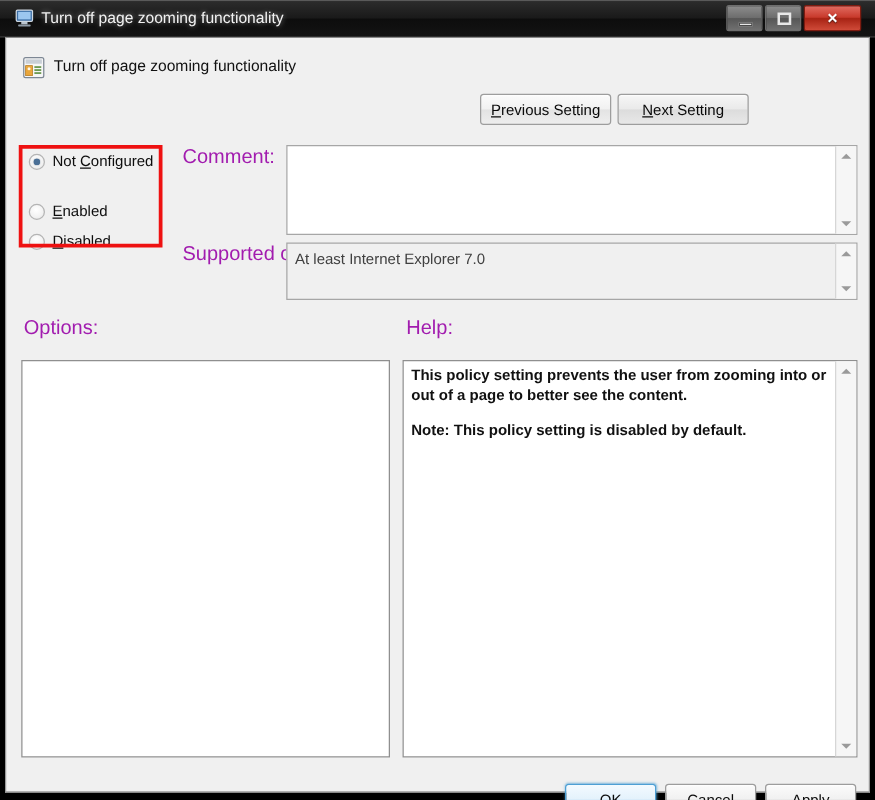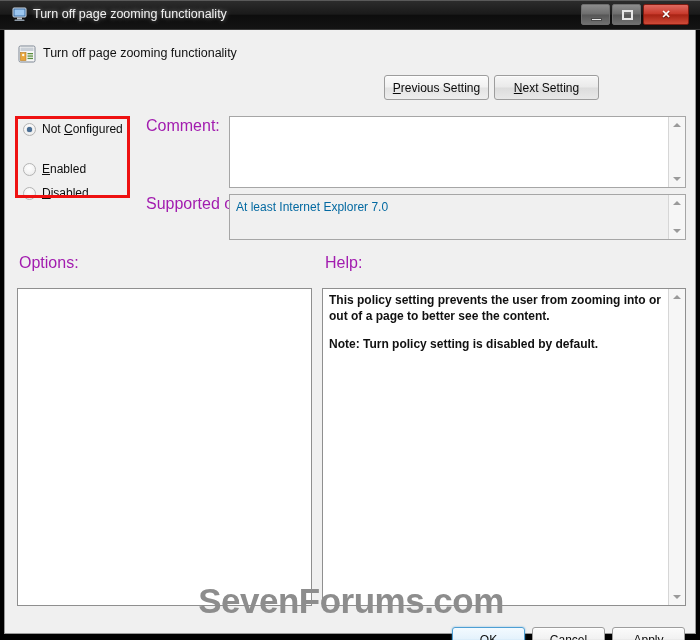--- a/index.html
+++ b/index.html
@@ -152,21 +152,21 @@
     font-size: 12px; color: #111; white-space: pre-wrap;
   }
   #supported-box {
     position: absolute; left: 224px; top: 164px;
     width: 457px; height: 46px;
     background: #f0f0f0;
     border: 1px solid #a6a6a6;
   }
   #supported-text {
     position: absolute; left: 6px; top: 5px; right: 20px;
-    font-size: 12px; color: #0369a1;
+    font-size: 12px; color: #404040;
   }
 
   
   .vscroll {
     position: absolute; top: 0; right: 0; bottom: 0;
     width: 17px;
     background: #f6f6f6;
     border-left: 1px solid #d6d6d6;
   }
   .vscroll .arrow {
@@ -316,33 +316,32 @@
     <div class="fld-label" id="lbl-options">Options:</div>
     <div class="fld-label" id="lbl-help">Help:</div>
 
     <div id="options-panel">
       <div></div>
     </div>
 
     <div id="help-panel">
       <div id="help-text">
           <p>This policy setting prevents the user from zooming into or out of a page to better see the content.</p>
-          <p>Note: Turn policy setting is disabled by default.</p>
+          <p>Note: This policy setting is disabled by default.</p>
         </div>
       <div class="vscroll">
         <div class="arrow up">
             <span class="tri-up"></span>
           </div>
         <div class="arrow down">
             <span class="tri-dn"></span>
           </div>
       </div>
     </div>
 
-    <div id="watermark">SevenForums.com</div>
 
     <div class="pushbtn" id="btn-ok">
       <span>OK</span>
     </div>
     <div class="pushbtn" id="btn-cancel">
       <span>Cancel</span>
     </div>
     <div class="pushbtn" id="btn-apply">
       <span><u id="ap-accel">A</u><span id="ap-rest">pply</span></span>
     </div>

